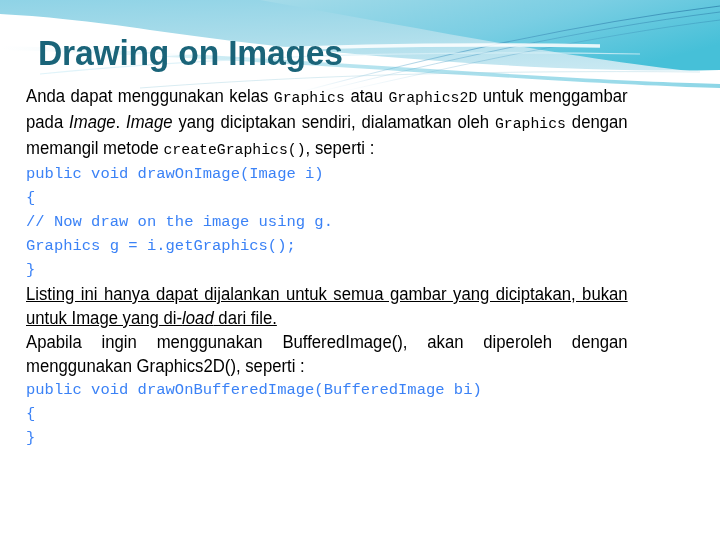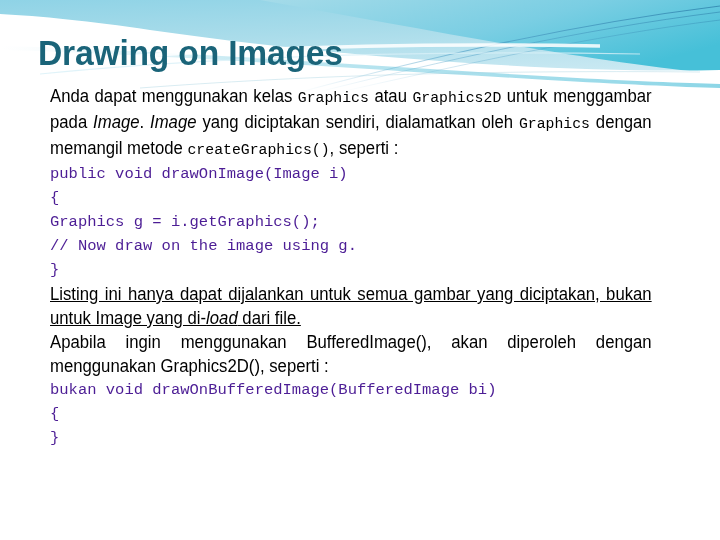--- a/index.html
+++ b/index.html
@@ -56,21 +56,20 @@
     transform: scaleX(0.96);
     transform-origin: left center;
   }
 
   
   .content {
     position: absolute;
     left: 26px;
     top: 84px;
     width: 630px;
-    margin-left: 24px;
   }
 
   .para {
     margin: 0;
     text-align: justify;
     text-justify: inter-word;
     font-family: "Liberation Sans", sans-serif;
     font-size: 17.5px;
     line-height: 24px;
     color: #000000;
@@ -90,21 +89,21 @@
   .para-underline {
     text-decoration: underline;
     text-underline-offset: 1px;
   }
 
   .code-block {
     margin: 0;
     font-family: "Liberation Mono", "DejaVu Sans Mono", monospace;
     font-size: 15.5px;
     line-height: 24px;
-    color: #4c1d95;
+    color: #3b82f6;
     white-space: pre;
   }
   .code-line {
     display: block;
     height: 24px;
     white-space: pre;
   }
 </style>
 </head>
 <body>
@@ -153,22 +152,22 @@
       <path d="M140,88 C300,76 470,70 700,72" stroke="#9fd0de" stroke-width="0.8" fill="none" opacity="0.5"></path>
     </svg>
   </div>
 
   <h1 class="slide-title">Drawing on Images</h1>
 
   <div class="content">
 
     <p class="para"><span>Anda dapat menggunakan kelas </span><span class="mono">Graphics</span><span> atau </span><span class="mono">Graphics2D</span><span> untuk menggambar pada </span><span class="ital">Image</span><span>. </span><span class="ital">Image</span><span> yang diciptakan sendiri, dialamatkan oleh </span><span class="mono">Graphics</span><span> dengan memangil metode </span><span class="mono">createGraphics()</span><span>, seperti :</span></p>
 
-    <pre class="code-block"><span class="code-line">public void drawOnImage(Image i)</span><span class="code-line">{</span><span class="code-line">Graphics g = i.getGraphics();</span><span class="code-line">// Now draw on the image using g.</span><span class="code-line">}</span></pre>
+    <pre class="code-block"><span class="code-line">public void drawOnImage(Image i)</span><span class="code-line">{</span><span class="code-line">// Now draw on the image using g.</span><span class="code-line">Graphics g = i.getGraphics();</span><span class="code-line">}</span></pre>
 
     <p class="para para-underline"><span>Listing ini hanya dapat dijalankan untuk semua gambar yang diciptakan, bukan untuk Image yang di-</span><span class="ital">load</span><span> dari file.</span></p>
 
     <p class="para"><span>Apabila ingin menggunakan BufferedImage(), akan diperoleh dengan menggunakan Graphics2D(), seperti :</span></p>
 
-    <pre class="code-block"><span class="code-line">bukan void drawOnBufferedImage(BufferedImage bi)</span><span class="code-line">{</span><span class="code-line">}</span></pre>
+    <pre class="code-block"><span class="code-line">public void drawOnBufferedImage(BufferedImage bi)</span><span class="code-line">{</span><span class="code-line">}</span></pre>
 
   </div>
 </div>
 
 </body></html>

